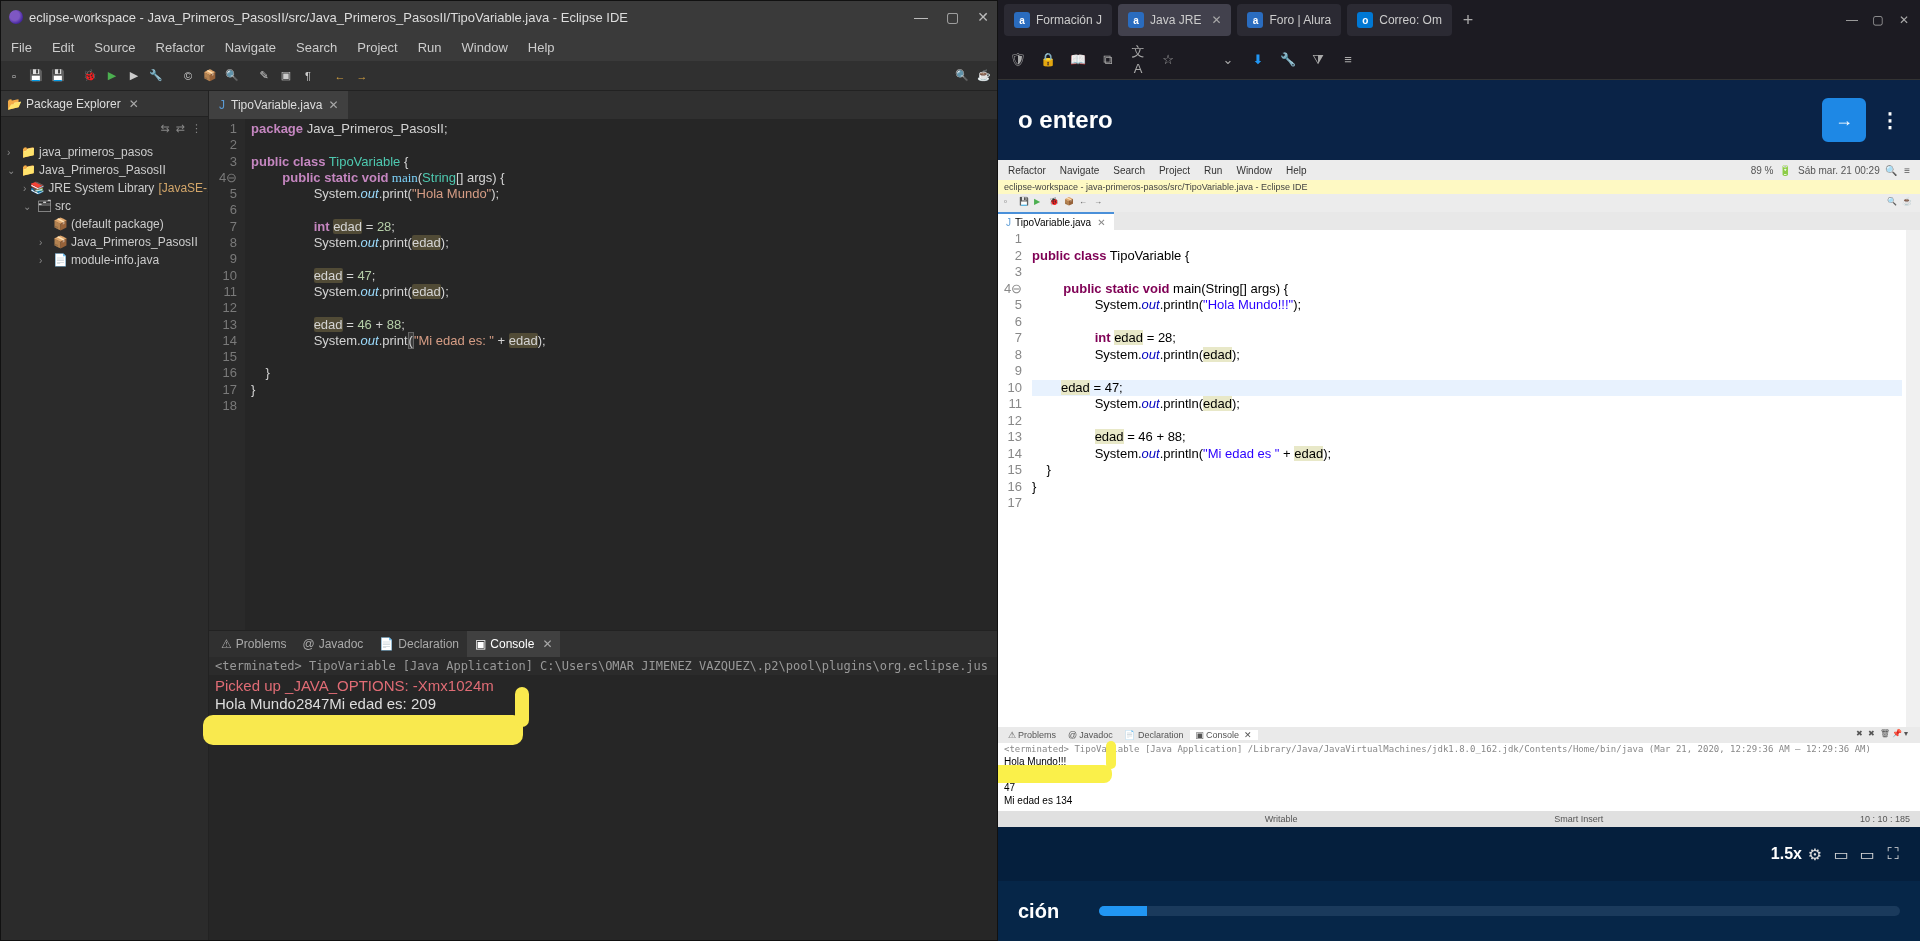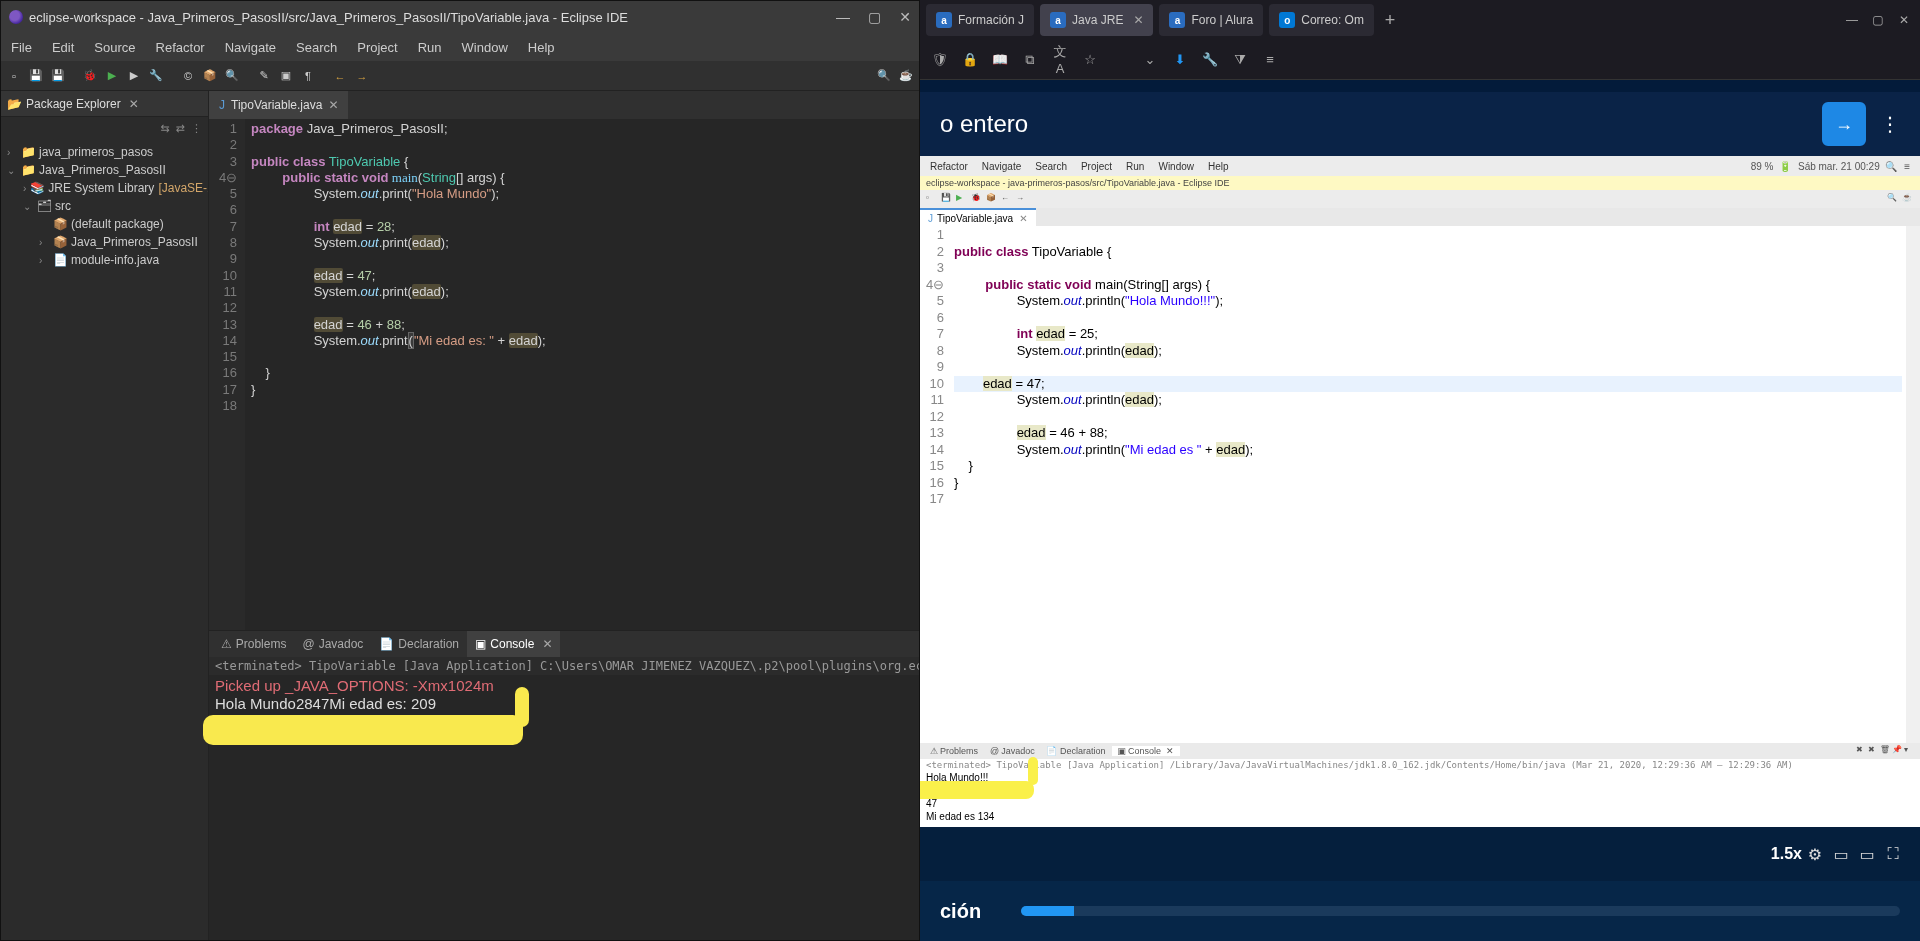--- a/index.html
+++ b/index.html
@@ -1,17 +1,17 @@
 <!DOCTYPE html>
 <html><head>
 <meta charset="utf-8">
 <style>
 * { margin: 0; padding: 0; box-sizing: border-box; font-family: "Segoe UI", Tahoma, sans-serif; }
 body { background: #1e1e1e; width: 1920px; height: 941px; overflow: hidden; display: flex; }
-.eclipse-app { width: 920px; height: 941px; background: #2f2f2f; display: flex; flex-direction: column; border: 1px solid #111; }
+.eclipse-app { width: 998px; height: 941px; background: #2f2f2f; display: flex; flex-direction: column; border: 1px solid #111; }
 .titlebar { background: #3a3a3a; height: 32px; display: flex; align-items: center; padding: 0 8px; color: #ddd; font-size: 13px; justify-content: space-between; }
 .titlebar-left { display:flex; align-items:center; gap:6px; }
 .titlebar-icons { display:flex; gap:18px; color:#bbb; font-size:14px; }
 .menubar { background: #3a3a3a; height: 28px; display:flex; align-items:center; gap:20px; padding: 0 10px; color:#ccc; font-size:13px; }
 .toolbar { background: #303030; height: 30px; display:flex; align-items:center; padding:0 4px; gap:4px; border-bottom:1px solid #222; }
 .tb-btn { width:18px; height:18px; display:inline-flex; align-items:center; justify-content:center; font-size:11px; color:#ccc; }
 .tb-run { color:#4caf50; }
 .tb-debug { color:#8bc34a; }
 .tb-sep { width:6px; }
 .body-area { flex:1; display:flex; overflow:hidden; }
@@ -52,21 +52,21 @@
 .browser-tabs { height:40px; background:#1c1b22; display:flex; align-items:center; padding:0 6px; gap:6px; color:#ccc; font-size:12px; }
 .brtab { background:#2b2a33; height:32px; border-radius:4px; padding:0 10px; display:flex; align-items:center; gap:6px; min-width:100px; }
 .brtab.active { background:#42414d; }
 .brtab-icon { width:16px; height:16px; background:#2a6cbf; border-radius:3px; display:flex; align-items:center; justify-content:center; font-size:10px; font-weight:bold; color:#fff; }
 .brtab-icon.outlook { background:#0078d4; }
 .brtab-close { color:#aaa; margin-left:4px; }
 .browser-url { height:40px; background:#1c1b22; display:flex; align-items:center; padding:0 10px; gap:10px; color:#ccc; font-size:13px; border-bottom:1px solid #333; }
 .url-icon { width:20px; text-align:center; color:#aaa; }
 .url-text { flex:1; color:#bbb; overflow:hidden; white-space:nowrap; }
 .content-area { flex:1; background:#031b3a; display:flex; flex-direction:column; overflow:hidden; position:relative; }
-.course-header { background:#0a2347; height:64px; display:flex; align-items:center; padding:0 20px; color:#fff; font-size:24px; font-weight:normal; justify-content:space-between;margin-top:12px; }
+.course-header { background:#0a2347; height:80px; display:flex; align-items:center; padding:0 20px; color:#fff; font-size:24px; font-weight:bold; justify-content:space-between; }
 .course-btns { display:flex; gap:14px; align-items:center; }
 .course-btn { width:44px; height:44px; border:2px solid #1e88e5; border-radius:6px; display:flex; align-items:center; justify-content:center; color:#1e88e5; font-size:18px; }
 .course-btn.filled { background:#1e88e5; color:#fff; }
 .video-frame { flex:1; background:#fff; margin:0 0 0 0; display:flex; flex-direction:column; position:relative; }
 .video-eclipse { flex:1; display:flex; flex-direction:column; background:#f4f4f4; font-size:10px; }
 .ve-menubar { background:#ececec; height:20px; display:flex; align-items:center; gap:14px; padding:0 10px; color:#333; font-size:10px; }
 .ve-right-status { margin-left:auto; display:flex; gap:6px; align-items:center; color:#555; }
 .ve-title { background:#fef9c3; height:14px; padding:0 6px; color:#444; font-size:9px; display:flex; align-items:center; }
 .ve-toolbar { background:#ececec; height:18px; display:flex; align-items:center; padding:0 6px; gap:3px; }
 .ve-tb-btn { width:12px; height:12px; font-size:8px; color:#555; }
@@ -390,21 +390,21 @@
               <div>15</div>
               <div>16</div>
               <div>17</div>
             </div>
           <div class="ve-code">
 <span class="kw2">public class</span><span> TipoVariable {</span>
 
     <span class="kw2">public static void</span><span> main(String[] args) {</span>
         <span>System.</span><span class="field2">out</span><span>.println(</span><span class="str2">"Hola Mundo!!!"</span><span>);</span>
 
-        <span class="kw2">int</span><span> </span><span class="hl2">edad</span><span> = 25;</span>
+        <span class="kw2">int</span><span> </span><span class="hl2">edad</span><span> = 28;</span>
         <span>System.</span><span class="field2">out</span><span>.println(</span><span class="hl2">edad</span><span>);</span>
 
 <span class="curline">        <span class="hl2">e</span><span class="hl2">dad</span><span> = 47;</span></span>
         <span>System.</span><span class="field2">out</span><span>.println(</span><span class="hl2">edad</span><span>);</span>
 
         <span class="hl2">edad</span><span> = 46 + 88;</span>
         <span>System.</span><span class="field2">out</span><span>.println(</span><span class="str2">"Mi edad es "</span><span> + </span><span class="hl2">edad</span><span>);</span>
 <span>    }</span>
 <span>}</span>
 </div>
@@ -436,20 +436,26 @@
             <span class="ve-tb-btn">▾</span>
         </div>
         <div class="ve-console-hdr">&lt;terminated&gt; TipoVariable [Java Application] /Library/Java/JavaVirtualMachines/jdk1.8.0_162.jdk/Contents/Home/bin/java (Mar 21, 2020, 12:29:36 AM – 12:29:36 AM)</div>
         <div class="ve-console">
 <span>Hola Mundo!!!</span><br>
 <span>28</span><br>
 <span>47</span><br>
 <span>Mi edad es 134</span>
           <div class="yellow-annot2"></div>
         </div>
+        <div class="ve-status">
+          <span style="margin-left:0"></span>
+          <span>Writable</span>
+          <span>Smart Insert</span>
+          <span>10 : 10 : 185</span>
+        </div>
       </div>
       <div class="video-controls">
         <span style="flex:1"></span>
         <span class="vc-speed">1.5x</span>
         <span class="vc-icon">⚙</span>
         <span class="vc-icon">▭</span>
         <span class="vc-icon">▭</span>
         <span class="vc-icon">⛶</span>
       </div>
     </div>

